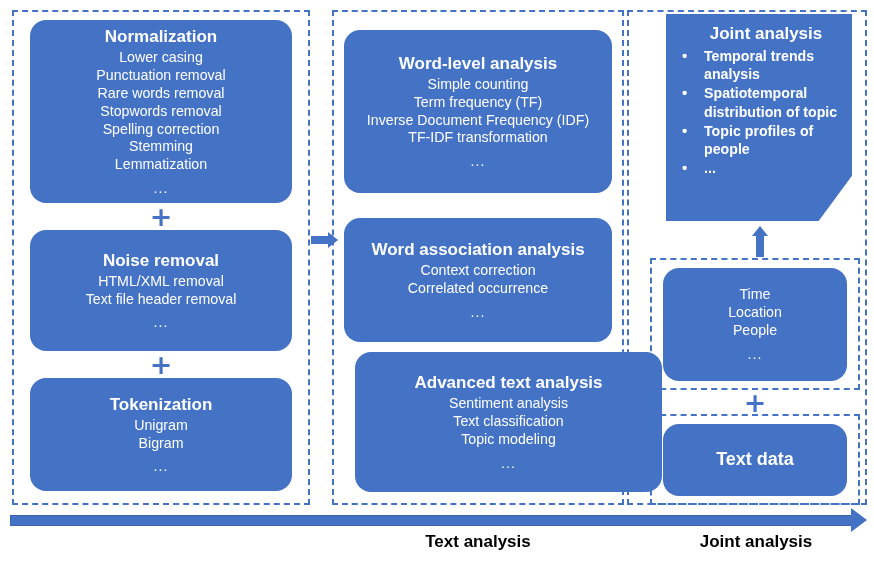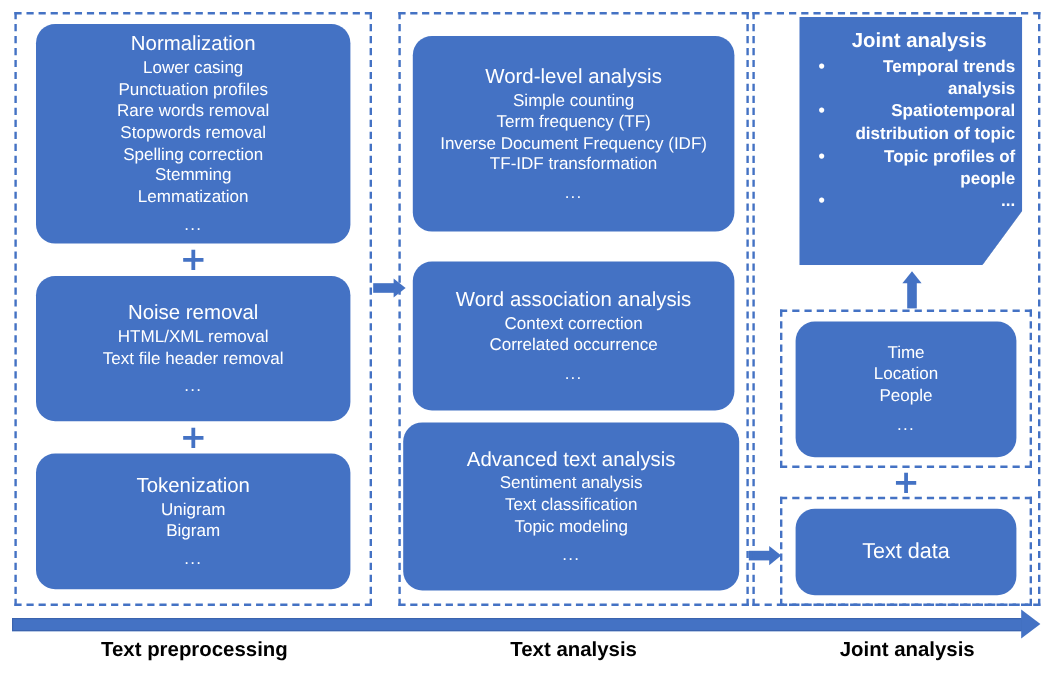--- a/index.html
+++ b/index.html
@@ -32,21 +32,21 @@
     color: #ffffff;
     text-align: center;
     display: flex;
     flex-direction: column;
     align-items: center;
     justify-content: center;
     padding: 4px 6px;
     overflow: hidden;
   }
   .card .title {
-    font-weight: normal;
+    font-weight: bold;
     font-size: 17px;
     line-height: 1.28;
     margin-bottom: 1px;
     white-space: nowrap;
   }
   .card .line {
     font-size: 14.2px;
     line-height: 1.26;
     white-space: nowrap;
   }
@@ -83,21 +83,20 @@
     font-weight: bold;
     font-size: 17px;
     line-height: 1.3;
     padding-top: 9px;
     padding-left: 14px;
   }
   .note ul {
     list-style: none;
     margin: 2px 0 0 0;
     padding: 0 6px 0 12px;
-    text-align: right;
   }
   .note ul li {
     position: relative;
     font-size: 14.2px;
     line-height: 1.28;
     font-weight: bold;
     padding-left: 26px;
     margin-bottom: 1px;
   }
   .note ul li::before {
@@ -185,21 +184,21 @@
 </head>
 <body>
 
 <div id="canvas">
 
   <div class="group" style="left:12px; top:10px; width:298px; height:495px;"></div>
 
   <div class="card" style="left:30px; top:20px; width:262px; height:183px;">
     <div class="title">Normalization</div>
     <div class="line">Lower casing</div>
-    <div class="line">Punctuation profiles</div>
+    <div class="line">Punctuation removal</div>
     <div class="line">Rare words removal</div>
     <div class="line">Stopwords removal</div>
     <div class="line">Spelling correction</div>
     <div class="line">Stemming</div>
     <div class="line">Lemmatization</div>
     <div class="dots">...</div>
   </div>
 
   <div class="plus" style="left:148px; top:203px; width:26px;">+</div>
 
@@ -232,21 +231,21 @@
     <div class="dots">...</div>
   </div>
 
   <div class="card" style="left:344px; top:218px; width:268px; height:124px;">
     <div class="title">Word association analysis</div>
     <div class="line">Context correction</div>
     <div class="line">Correlated occurrence</div>
     <div class="dots">...</div>
   </div>
 
-  <div class="card" style="left:336px; top:352px; width:280px; height:140px;">
+  <div class="card" style="left:355px; top:352px; width:307px; height:140px;">
     <div class="title">Advanced text analysis</div>
     <div class="line">Sentiment analysis</div>
     <div class="line">Text classification</div>
     <div class="line">Topic modeling</div>
     <div class="dots">...</div>
   </div>
 
   <div class="arrow-right" style="left:624px; top:459px; width:18px;"></div>
 
   <div class="group" style="left:627px; top:10px; width:240px; height:495px;"></div>
@@ -277,17 +276,16 @@
 
   <div class="group" style="left:650px; top:414px; width:210px; height:91px;"></div>
 
   <div class="card single" style="left:663px; top:424px; width:184px; height:72px;">
     <div class="title">Text data</div>
   </div>
 
   <div id="timeline"></div>
   <div id="timeline-head"></div>
 
-  <div class="phase-label" style="left:52px; width:220px;">Text preprocessing</div>
   <div class="phase-label" style="left:368px; width:220px;">Text analysis</div>
   <div class="phase-label" style="left:646px; width:220px;">Joint analysis</div>
 
 </div>
 
 </body></html>

